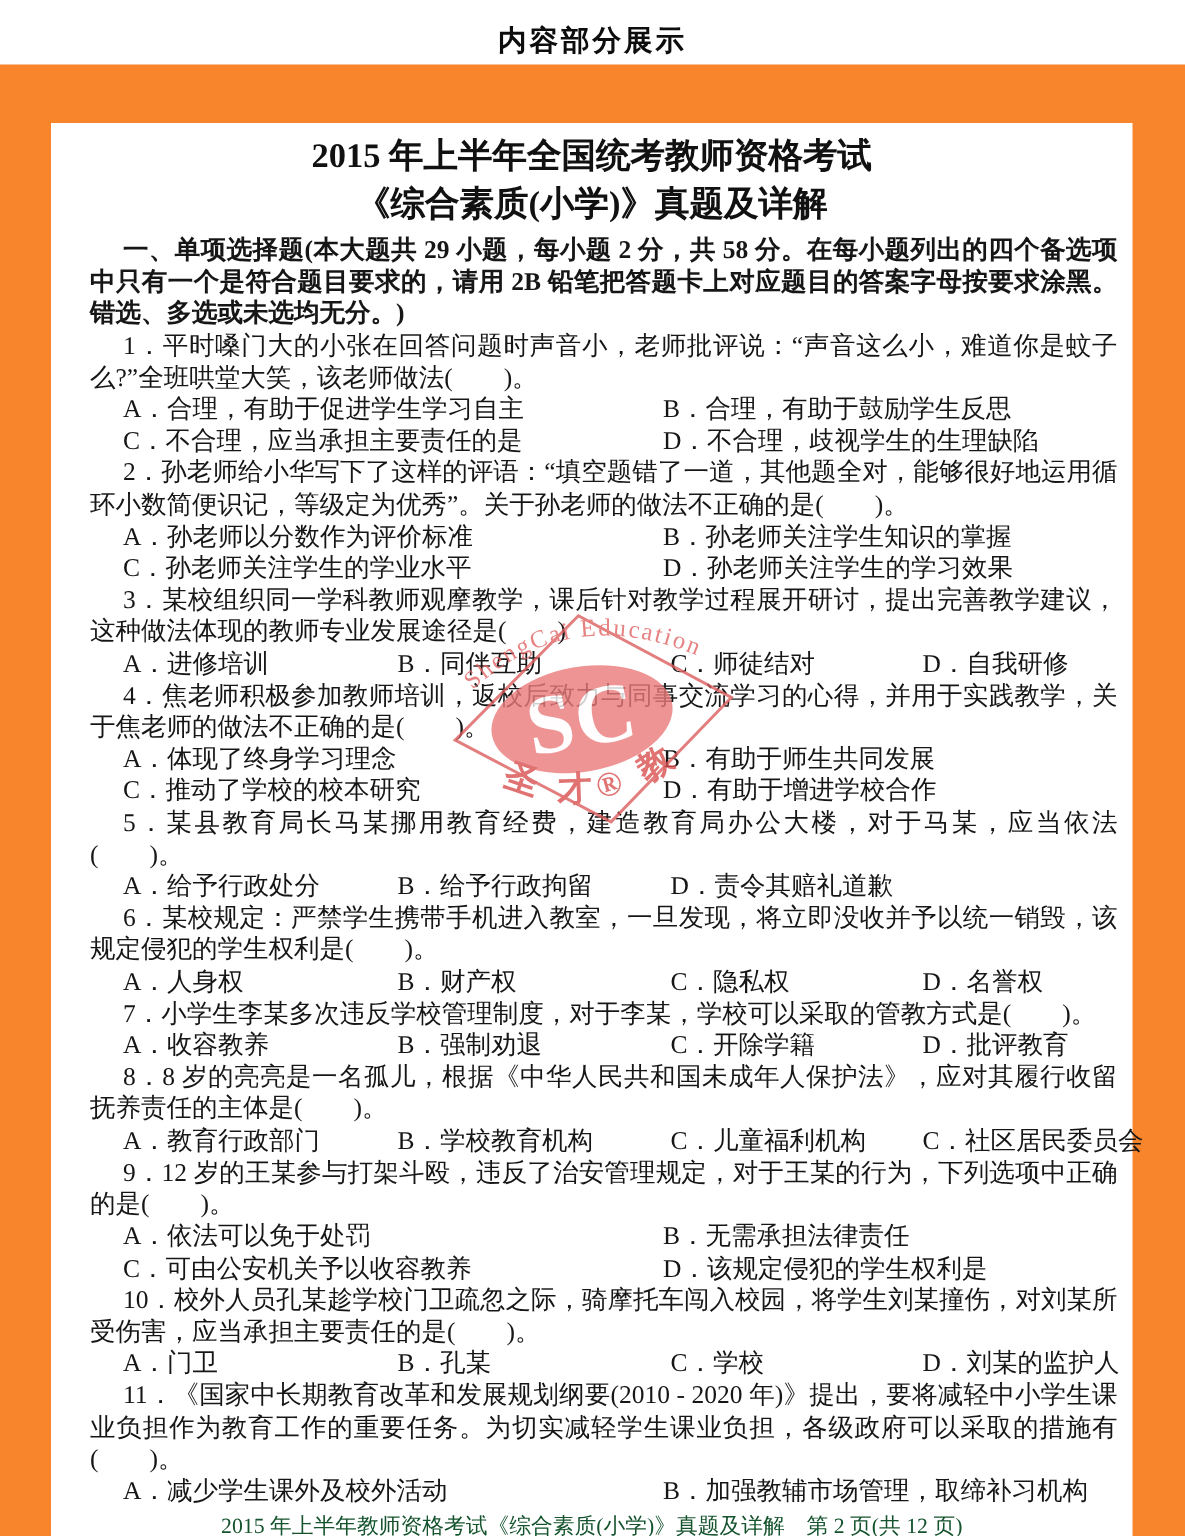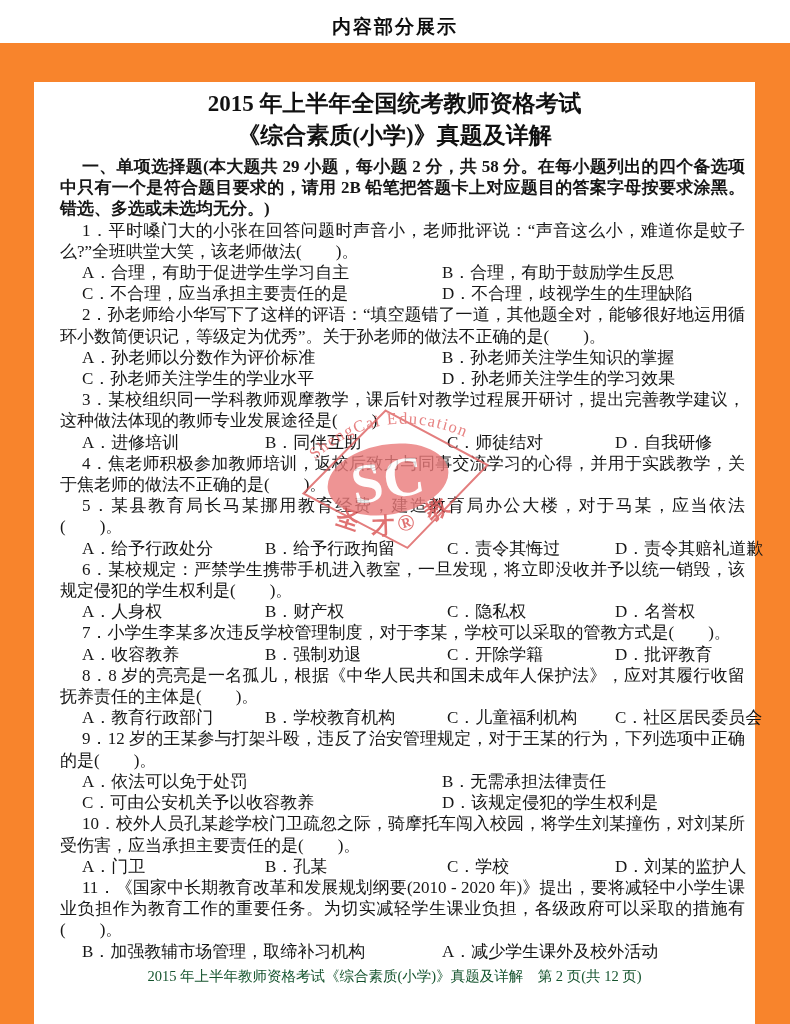--- a/index.html
+++ b/index.html
@@ -81,25 +81,30 @@
             <span class="opt">D．孙老师关注学生的学习效果</span>
           </div>
           <p class="stem">3．某校组织同一学科教师观摩教学，课后针对教学过程展开研讨，提出完善教学建议，这种做法体现的教师专业发展途径是(　　)</p>
           <div class="opts c4">
             <span class="opt">A．进修培训</span>
             <span class="opt">B．同伴互助</span>
             <span class="opt">C．师徒结对</span>
             <span class="opt">D．自我研修</span>
           </div>
           <p class="stem">4．焦老师积极参加教师培训，返校后致力与同事交流学习的心得，并用于实践教学，关于焦老师的做法不正确的是(　　)。</p>
+          <div class="opts c2">
+            <span class="opt">A．体现了终身学习理念</span>
+            <span class="opt">B．有助于师生共同发展</span>
+            <span class="opt">C．推动了学校的校本研究</span>
+            <span class="opt">D．有助于增进学校合作</span>
+          </div>
           <p class="stem">5．某县教育局长马某挪用教育经费，建造教育局办公大楼，对于马某，应当依法(　　)。</p>
           <div class="opts c4">
             <span class="opt">A．给予行政处分</span>
             <span class="opt">B．给予行政拘留</span>
-            <span class="opt">C．责令其悔过</span>
             <span class="opt">D．责令其赔礼道歉</span>
           </div>
           <p class="stem">6．某校规定：严禁学生携带手机进入教室，一旦发现，将立即没收并予以统一销毁，该规定侵犯的学生权利是(　　)。</p>
           <div class="opts c4">
             <span class="opt">A．人身权</span>
             <span class="opt">B．财产权</span>
             <span class="opt">C．隐私权</span>
             <span class="opt">D．名誉权</span>
           </div>
           <p class="stem">7．小学生李某多次违反学校管理制度，对于李某，学校可以采取的管教方式是(　　)。</p>
@@ -125,22 +130,22 @@
           </div>
           <p class="stem">10．校外人员孔某趁学校门卫疏忽之际，骑摩托车闯入校园，将学生刘某撞伤，对刘某所受伤害，应当承担主要责任的是(　　)。</p>
           <div class="opts c4">
             <span class="opt">A．门卫</span>
             <span class="opt">B．孔某</span>
             <span class="opt">C．学校</span>
             <span class="opt">D．刘某的监护人</span>
           </div>
           <p class="stem">11．《国家中长期教育改革和发展规划纲要(2010 - 2020 年)》提出，要将减轻中小学生课业负担作为教育工作的重要任务。为切实减轻学生课业负担，各级政府可以采取的措施有(　　)。</p>
           <div class="opts c2">
+            <span class="opt">A．减少学生课外及校外活动</span>
             <span class="opt">B．加强教辅市场管理，取缔补习机构</span>
-            <span class="opt">A．减少学生课外及校外活动</span>
           </div>
         </div>
     </div>
 
     <div class="footer">2015 年上半年教师资格考试《综合素质(小学)》真题及详解　第 2 页(共 12 页)</div>
 
     <svg class="watermark" viewBox="0 0 215 155">
       <g transform="rotate(-2 105 75)">
         <polygon points="91,6 191,64 108,144 6,86" fill="none" stroke="#dd5e5e" stroke-width="2"></polygon>
         <ellipse cx="91" cy="75" rx="61" ry="35" transform="rotate(-8 91 75)" fill="#ea7a7a"></ellipse>

